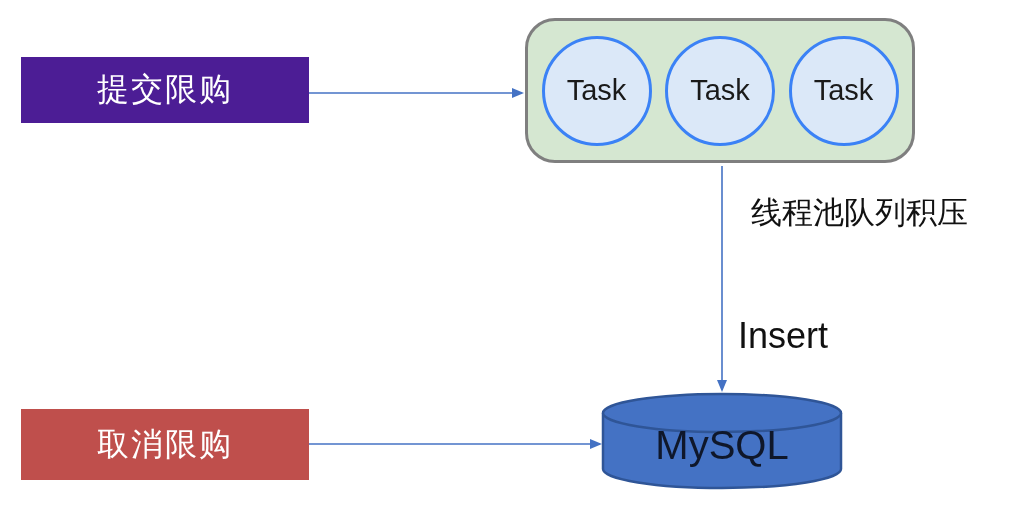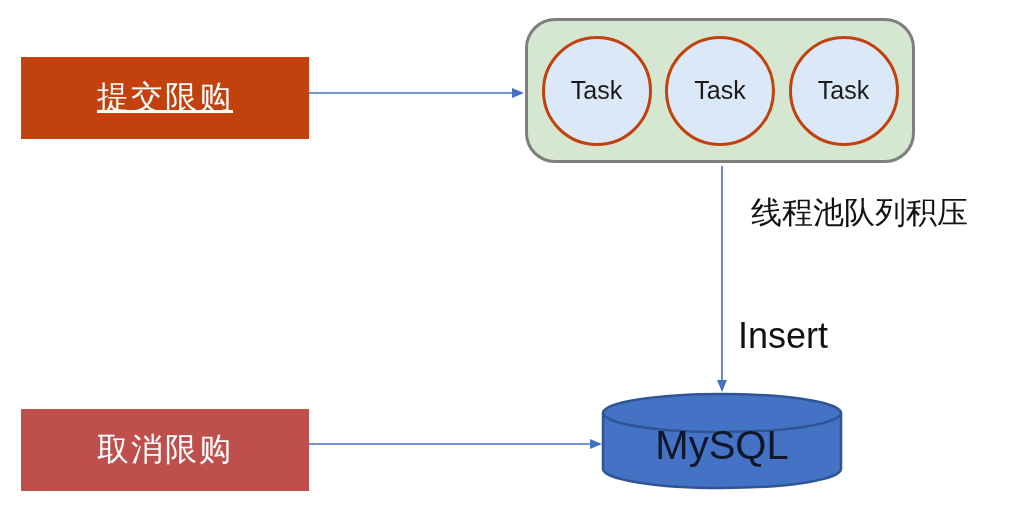--- a/index.html
+++ b/index.html
@@ -21,29 +21,28 @@
     align-items: center;
     justify-content: center;
     color: #ffffff;
     font-size: 32px;
     letter-spacing: 2px;
   }
   .box.submit {
     left: 21px;
     top: 57px;
     width: 288px;
-    height: 82px;
-    background: #c2410c;
-    text-decoration: underline;
+    height: 66px;
+    background: #4c1d95;
   }
   .box.cancel {
     left: 21px;
     top: 409px;
     width: 288px;
-    height: 82px;
+    height: 71px;
     background: #BF4F4C;
     text-align: center;
   }
   .task-container {
     position: absolute;
     left: 525px;
     top: 18px;
     width: 390px;
     height: 145px;
     background: #D5E7D1;
@@ -52,26 +51,26 @@
     box-sizing: border-box;
     display: flex;
     align-items: center;
     justify-content: space-evenly;
   }
   .task-circle {
     width: 110px;
     height: 110px;
     border-radius: 50%;
     background: #DBE8F8;
-    border: 3px solid #c2410c;
+    border: 3px solid #3b82f6;
     box-sizing: border-box;
     display: flex;
     align-items: center;
     justify-content: center;
-    font-size: 25px;
+    font-size: 29px;
     color: #1a1a1a;
   }
   .edge-label {
     position: absolute;
     color: #111111;
     white-space: nowrap;
   }
   .label-queue {
     left: 751px;
     top: 192px;

